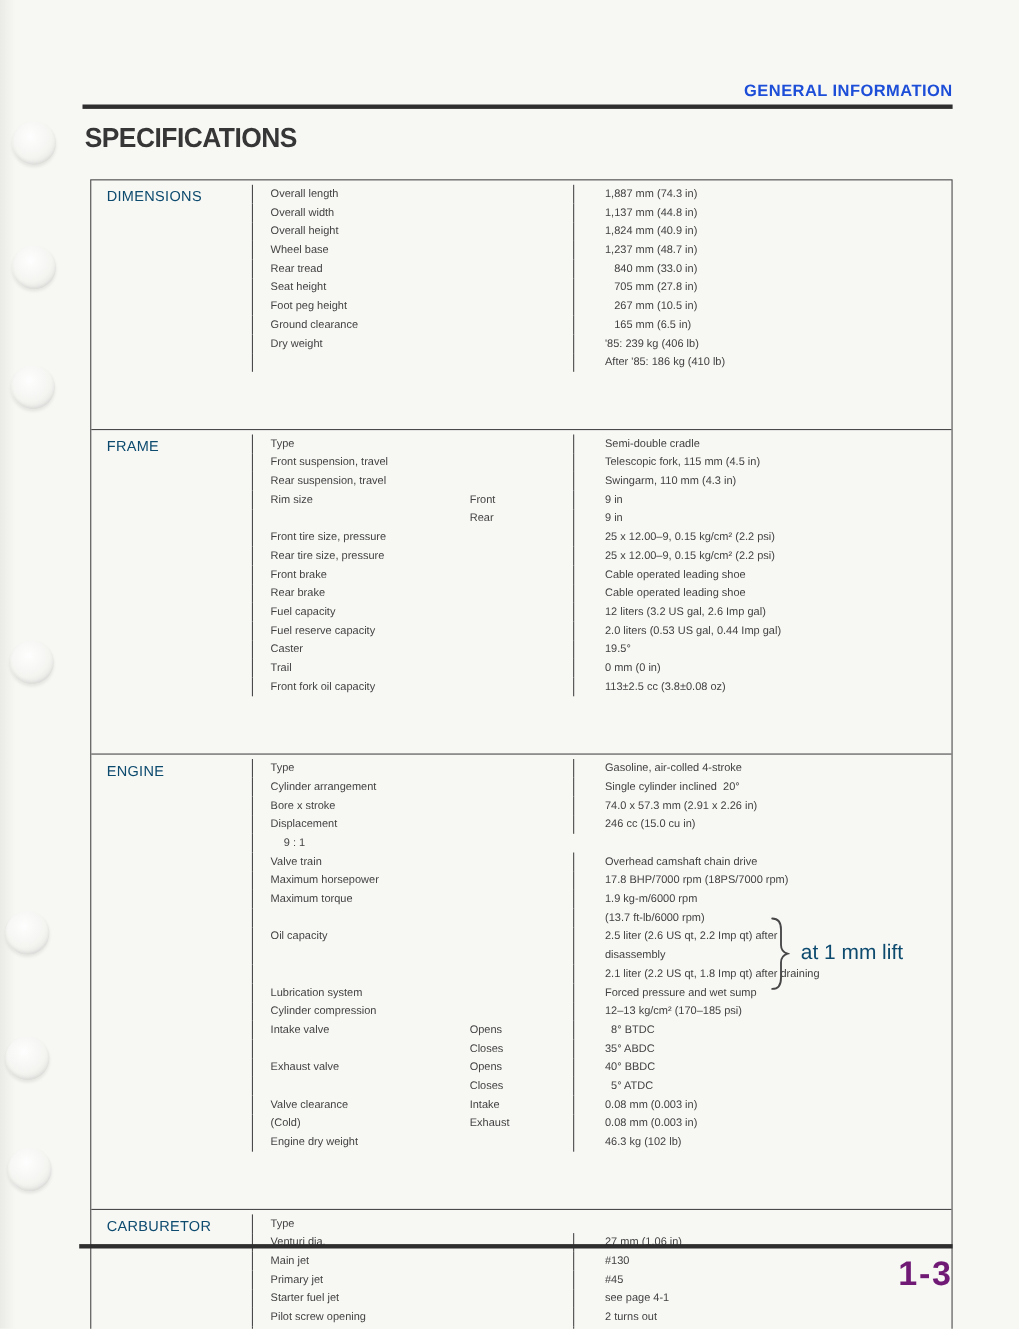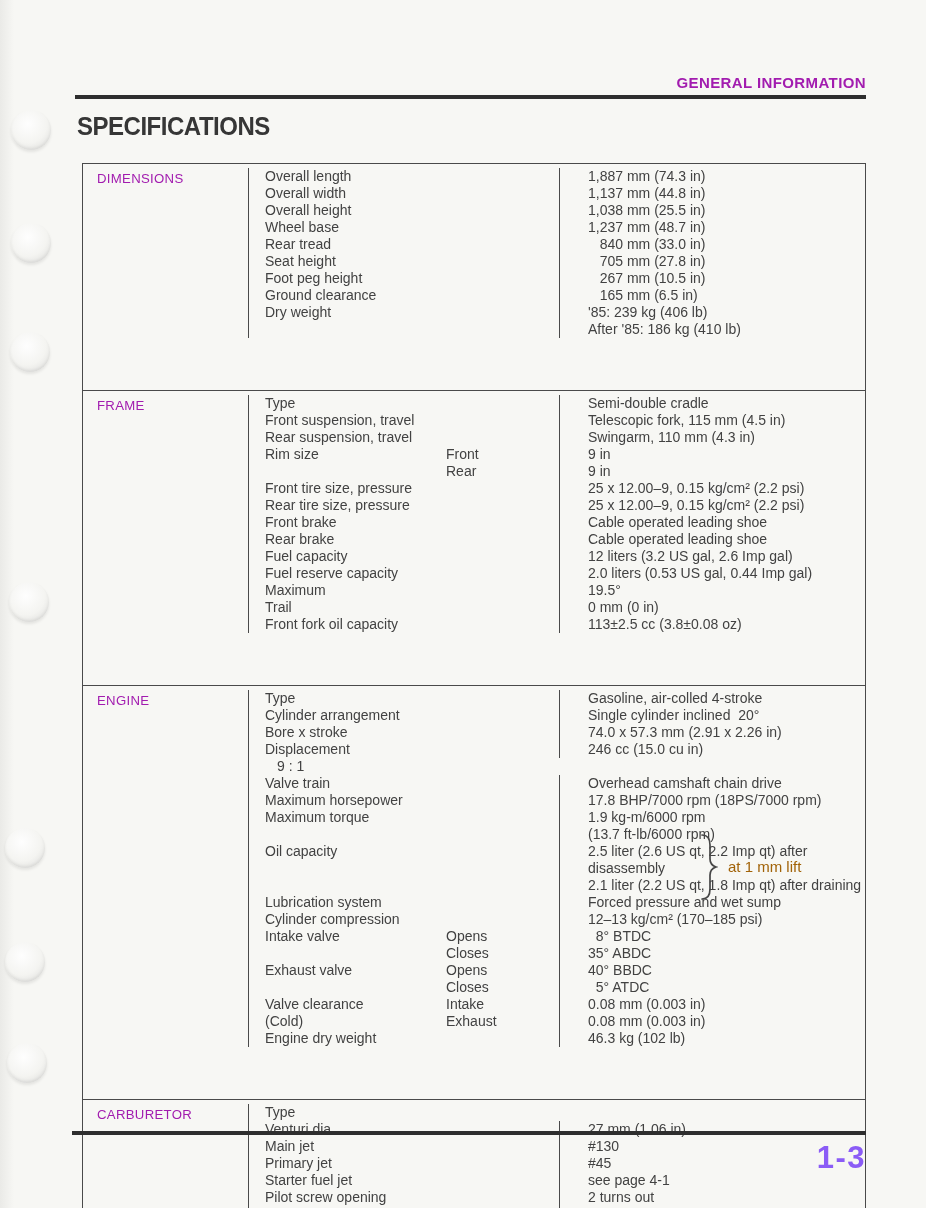--- a/index.html
+++ b/index.html
@@ -8,49 +8,49 @@
     background:#f7f7f4;
     font-family:"Liberation Sans", sans-serif;
     color:#3f3f3f;
   }
   .page-edge{position:absolute;left:0;top:0;width:14px;height:100%;
     background:linear-gradient(to right,#eaeae7,rgba(247,247,244,0));}
   .binder-hole{position:absolute;width:40px;height:40px;border-radius:50%;
     background:radial-gradient(circle at 42% 35%, #fefefe 0%, #f4f4f1 55%, #dddddb 92%);
     box-shadow:0 2px 3px rgba(0,0,0,0.08), inset 0 -2px 3px rgba(0,0,0,0.06);}
   .header-text{position:absolute;top:74px;right:60px;
-    font-size:15px;font-weight:bold;letter-spacing:0.4px;color:#a21caf;margin-left:12px;}
+    font-size:15px;font-weight:bold;letter-spacing:0.4px;color:#1d4ed8;margin-left:12px;}
   .header-rule{position:absolute;left:75px;top:95px;width:791px;height:4px;background:#2e2e2e;}
   .page-title{position:absolute;left:77px;top:112px;
     font-size:25px;font-weight:bold;letter-spacing:-0.5px;color:#363636;
     transform:scaleX(0.96);transform-origin:left;}
   .spec-table{position:absolute;left:82px;top:163px;width:784px;
     border:1.5px solid #4a4a4a;box-sizing:border-box;background:transparent;}
   .section{padding:4px 0;}
   .section + .section{border-top:1.5px solid #4a4a4a;margin-top:48px;}
   .section:last-child{padding-bottom:12px;}
   .section{position:relative;}
-  .section-name{position:absolute;left:14px;top:7px;font-size:13.2px;color:#a21caf;
+  .section-name{position:absolute;left:14px;top:7px;font-size:13.2px;color:#0c4a6e;
     letter-spacing:0.3px;}
   .trow{display:grid;grid-template-columns:146px 292px 1fr;line-height:17px;
-    font-size:14px;color:#424242;gap:19px;}
+    font-size:10px;color:#424242;}
   .trow .c1{}
   .trow .c2{border-left:1.5px solid #4a4a4a;padding-left:16px;box-sizing:border-box;
     display:flex;}
   .trow .c2 .item{width:181px;white-space:pre-wrap;}
   .trow .c2 .sub{white-space:pre-wrap;}
   .trow .c3{border-left:1.5px solid #4a4a4a;padding-left:28px;box-sizing:border-box;
     white-space:pre-wrap;}
   .valve-brace{position:absolute;left:617px;top:669px;height:68px;display:flex;align-items:center;}
   .valve-brace svg{display:block;}
   .brace-label{position:absolute;left:28px;top:0;height:68px;line-height:68px;
-    font-size:15px;color:#a16207;white-space:nowrap;}
+    font-size:19px;color:#0c4a6e;white-space:nowrap;}
   .footer-rule{position:absolute;left:72px;top:1131px;width:794px;height:4px;background:#2e2e2e;}
   .page-number{position:absolute;top:1140px;right:60px;
-    font-size:31px;font-weight:bold;letter-spacing:1.5px;color:#8b5cf6;}
+    font-size:31px;font-weight:bold;letter-spacing:1.5px;color:#701a75;}
 </style>
 </head>
 <body>
 
 <div class="page-edge"></div>
 
 <div class="binder-hole" style="left:11px;top:110px;"></div>
 <div class="binder-hole" style="left:11px;top:223px;"></div>
 <div class="binder-hole" style="left:10px;top:332px;"></div>
 <div class="binder-hole" style="left:9px;top:582px;"></div>
@@ -85,21 +85,21 @@
           </div>
           <div class="c3">1,137 mm (44.8 in)</div>
         </div>
 
         <div class="trow">
           <div class="c1"></div>
           <div class="c2">
             <span class="item">Overall height</span>
             <span class="sub"></span>
           </div>
-          <div class="c3">1,038 mm (25.5 in)</div>
+          <div class="c3">1,824 mm (40.9 in)</div>
         </div>
 
         <div class="trow">
           <div class="c1"></div>
           <div class="c2">
             <span class="item">Wheel base</span>
             <span class="sub"></span>
           </div>
           <div class="c3">1,237 mm (48.7 in)</div>
         </div>
@@ -259,21 +259,21 @@
           <div class="c2">
             <span class="item">Fuel reserve capacity</span>
             <span class="sub"></span>
           </div>
           <div class="c3">2.0 liters (0.53 US gal, 0.44 Imp gal)</div>
         </div>
 
         <div class="trow">
           <div class="c1"></div>
           <div class="c2">
-            <span class="item">Maximum</span>
+            <span class="item">Caster</span>
             <span class="sub"></span>
           </div>
           <div class="c3">19.5°</div>
         </div>
 
         <div class="trow">
           <div class="c1"></div>
           <div class="c2">
             <span class="item">Trail</span>
             <span class="sub"></span>

